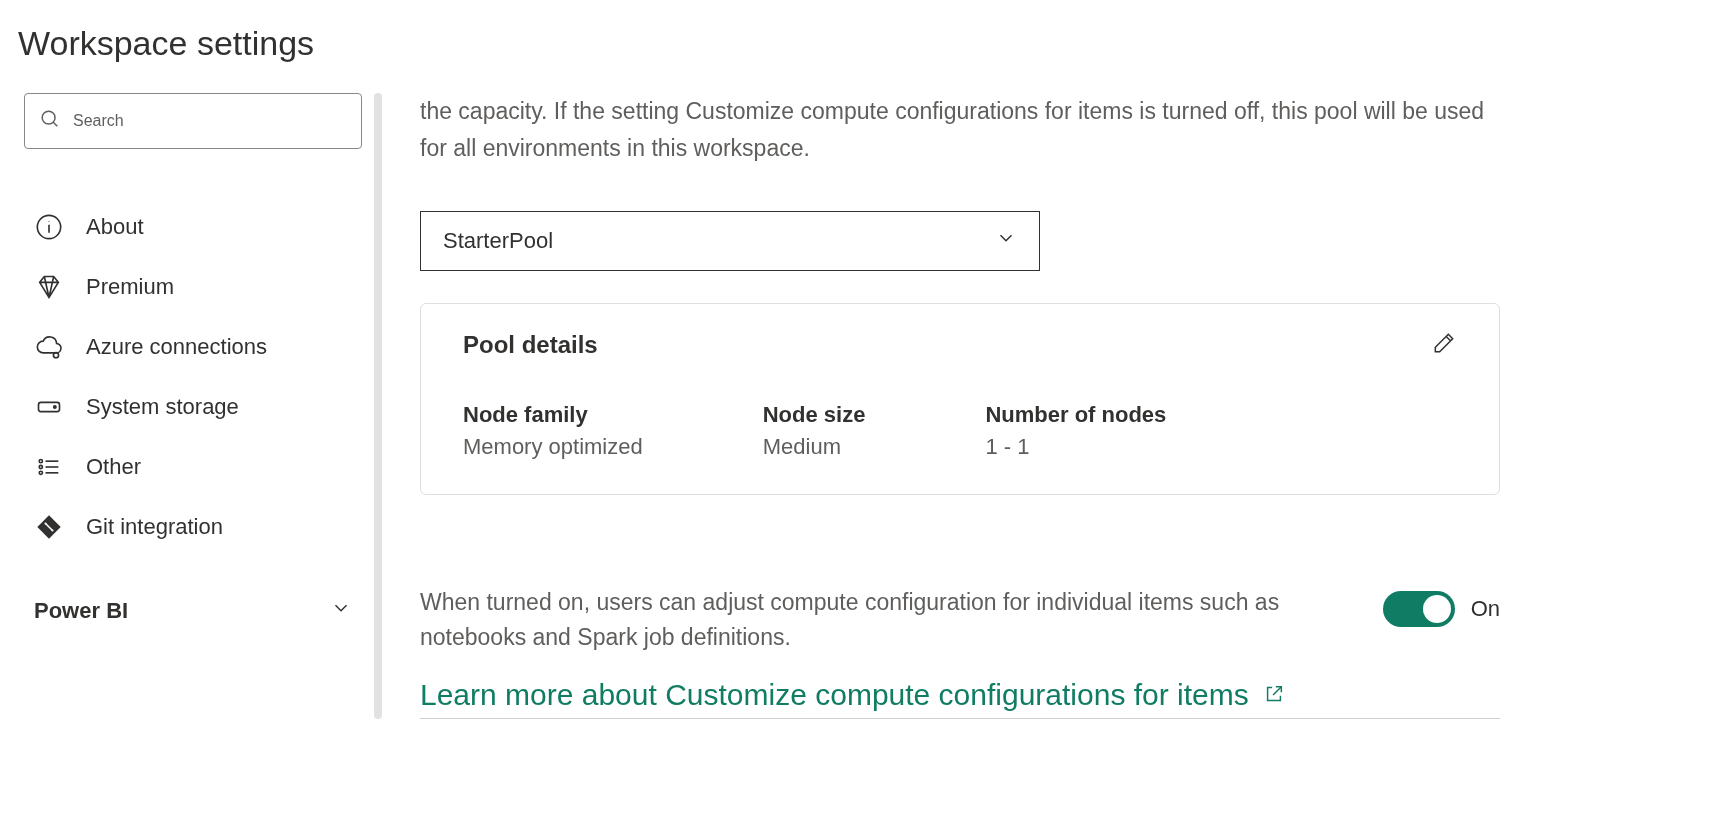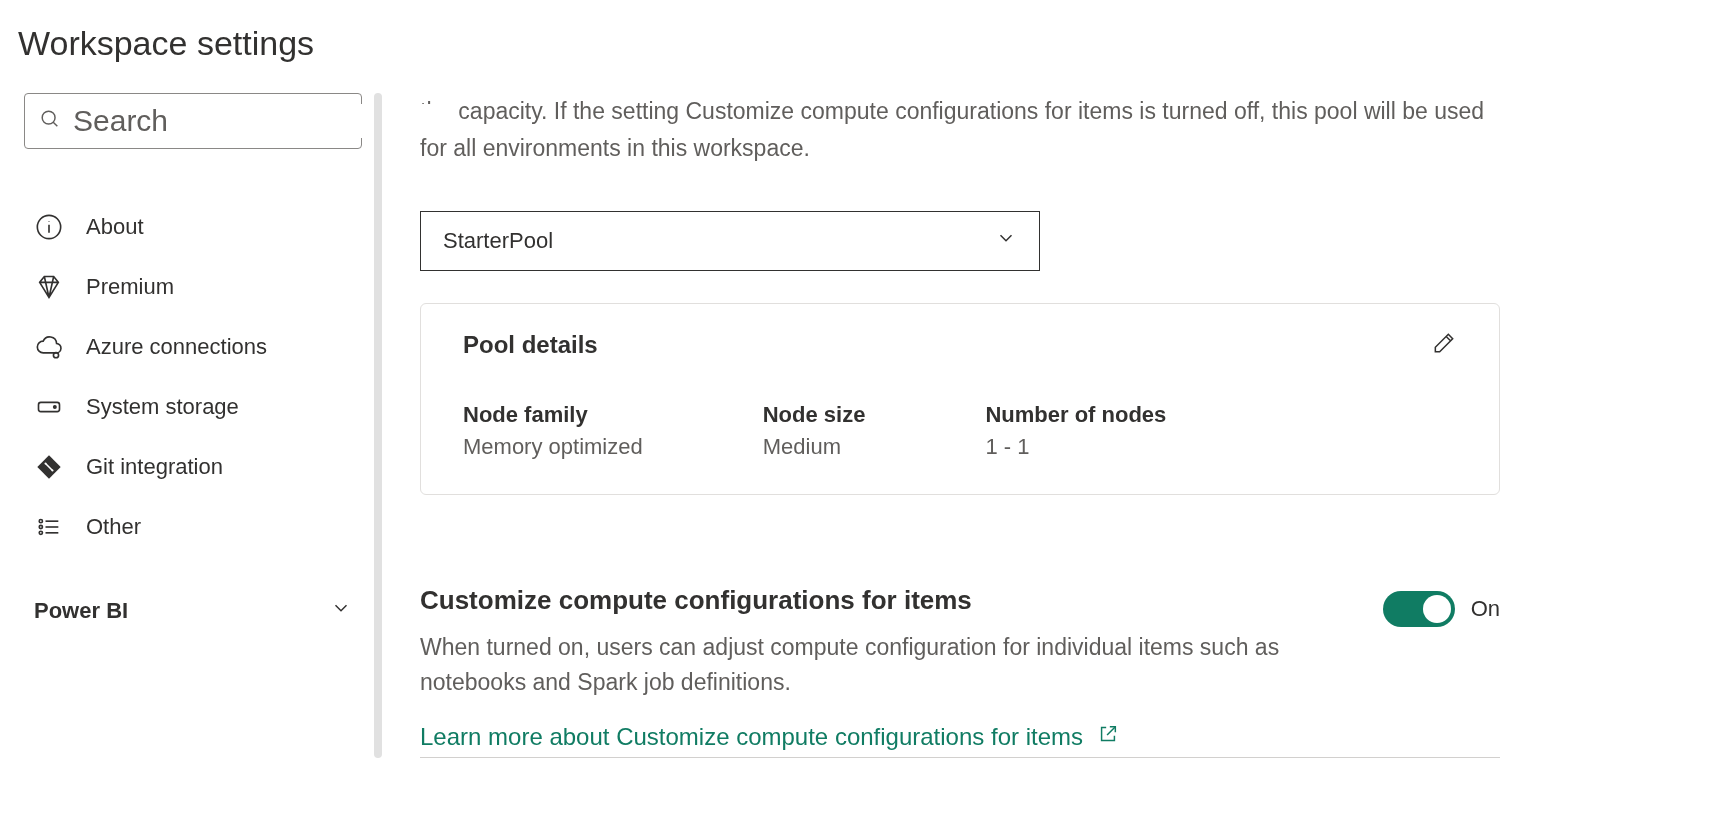--- a/index.html
+++ b/index.html
@@ -43,21 +43,21 @@
       border: 1px solid #8a8886;
       border-radius: 4px;
       height: 56px;
       padding: 0 14px;
       margin-bottom: 48px;
       gap: 12px;
     }
     .search-box input {
       border: none;
       outline: none;
-      font-size: 30px;
+      font-size: 16px;
       flex: 1;
       color: #323130;
     }
     .search-box input::placeholder {
       color: #605e5c;
     }
     .search-icon svg {
       width: 22px;
       height: 22px;
       stroke: #605e5c;
@@ -187,21 +187,21 @@
       color: #605e5c;
       line-height: 1.55;
       max-width: 940px;
       margin-bottom: 22px;
     }
     .link-row {
       display: flex;
       align-items: center;
       gap: 14px;
       color: #107c63;
-      font-size: 24px;
+      font-size: 30px;
       cursor: pointer;
       padding-bottom: 6px;
     }
     .hr {
       border-bottom: 1px solid #d2d0ce;
     }
     .ext-icon svg {
       width: 22px;
       height: 22px;
       stroke: #107c63;
@@ -288,41 +288,41 @@
             <rect x="3" y="8" width="18" height="8" rx="2"></rect>
             <circle cx="17" cy="12" r="1" fill="#323130"></circle>
           </svg>
       </span>
       <span>System storage</span>
     </div>
 
     <div class="nav-item">
       <span class="nav-icon">
         <svg viewBox="0 0 24 24">
-            <path fill="#323130" stroke="none" d="M12 2 L22 12 L12 22 L2 12 Z"></path>
-            <circle cx="9" cy="9" r="1.6" fill="#fff"></circle>
-            <circle cx="15" cy="15" r="1.6" fill="#fff"></circle>
-            <line x1="9" y1="9" x2="15" y2="15" stroke="#fff" stroke-width="1.4"></line>
-          </svg>
-      </span>
-      <span>Git integration</span>
-    </div>
-
-    <div class="nav-item">
-      <span class="nav-icon">
-        <svg viewBox="0 0 24 24">
             <circle cx="5" cy="7" r="1.4"></circle>
             <line x1="9" y1="7" x2="20" y2="7"></line>
             <circle cx="5" cy="12" r="1.4"></circle>
             <line x1="9" y1="12" x2="20" y2="12"></line>
             <circle cx="5" cy="17" r="1.4"></circle>
             <line x1="9" y1="17" x2="20" y2="17"></line>
           </svg>
       </span>
       <span>Other</span>
+    </div>
+
+    <div class="nav-item">
+      <span class="nav-icon">
+        <svg viewBox="0 0 24 24">
+            <path fill="#323130" stroke="none" d="M12 2 L22 12 L12 22 L2 12 Z"></path>
+            <circle cx="9" cy="9" r="1.6" fill="#fff"></circle>
+            <circle cx="15" cy="15" r="1.6" fill="#fff"></circle>
+            <line x1="9" y1="9" x2="15" y2="15" stroke="#fff" stroke-width="1.4"></line>
+          </svg>
+      </span>
+      <span>Git integration</span>
     </div>
 
     <div class="section-header">
       <span>Power BI</span>
       <span class="chevron">
         <svg viewBox="0 0 24 24">
             <polyline points="6 9 12 15 18 9"></polyline>
           </svg>
       </span>
     </div>
@@ -362,21 +362,20 @@
         </div>
         <div class="details-col">
           <div class="detail-label">Number of nodes</div>
           <div class="detail-value">1 - 1</div>
         </div>
       </div>
     </div>
 
     <div class="section-row">
       <div>
-        <div class="section-text-title">Customize compute configurations for items</div>
         <div class="section-text-desc">When turned on, users can adjust compute configuration for individual items such as notebooks and Spark job definitions.</div>
         <div class="link-row">
           <span>Learn more about Customize compute configurations for items</span>
           <span class="ext-icon">
             <svg viewBox="0 0 24 24">
                 <path d="M10 5 L5 5 L5 19 L19 19 L19 14"></path>
                 <path d="M14 4 L20 4 L20 10"></path>
                 <line x1="20" y1="4" x2="11" y2="13"></line>
               </svg>
           </span>

